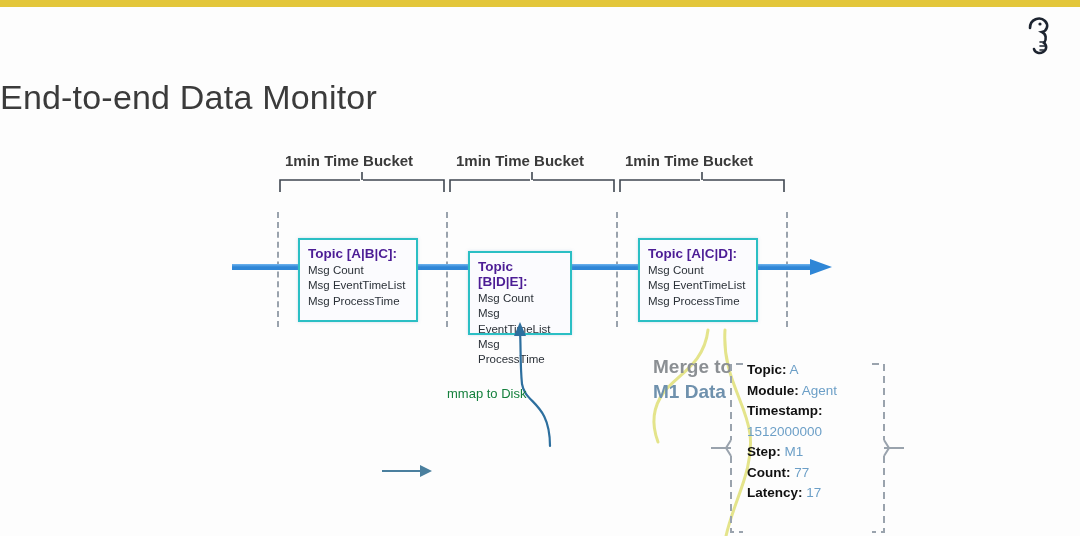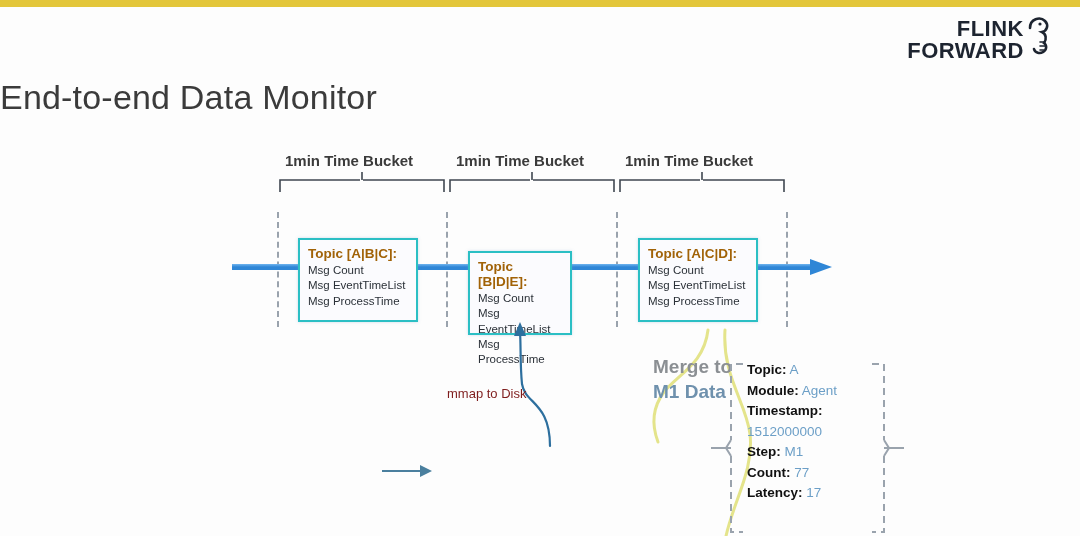--- a/index.html
+++ b/index.html
@@ -43,25 +43,25 @@
   
   .timeline{position:absolute;left:232px;top:263px;width:600px;height:8px;}
 
   
   .topic-box{
     position:absolute;box-sizing:border-box;
     border:2.5px solid #2bbfc4;background:#fbfbfe;
     padding:6px 8px 6px 8px;
     box-shadow:0 0 3px rgba(120,160,200,.35);
   }
-  .topic-title{font-size:13.5px;font-weight:bold;color:#a16207;margin-bottom:2px;}
+  .topic-title{font-size:13.5px;font-weight:bold;color:#4c1d95;margin-bottom:2px;}
   .topic-line{font-size:11.5px;color:#2b3138;line-height:1.33;}
 
   
-  .mmap-label{position:absolute;font-size:13px;color:#7f1d1d;white-space:nowrap;}
+  .mmap-label{position:absolute;font-size:13px;color:#15803d;white-space:nowrap;}
 
   
   .merge-label{position:absolute;font-size:19px;font-weight:bold;line-height:1.3;color:#8b8f93;}
   .merge-label .l2{color:#6f91ad;}
 
   
   .yellow-box{
     position:absolute;left:231px;top:449px;width:144px;height:44px;
     background:linear-gradient(#f6c31a,#efb70c);
     border-radius:5px;border:1px solid #e8ae00;
@@ -89,24 +89,20 @@
   svg{overflow:visible;}
 </style>
 </head>
 <body>
 
 <div id="slide">
 
   <div class="topbar"></div>
 
   <div class="logo">
-    <div class="logo-text">
-      <span class="logo-l1">FLINK</span>
-      <span class="logo-l2">FORWARD</span>
-    </div>
     <svg class="logo-squirrel" viewBox="0 0 34 48">
       <path d="M14 14 C14 5, 24 2, 29 7 C33 11, 31 17, 26 18 C30 20, 31 25, 28 29 C31 31, 31 36, 27 38 C24 40, 19 39, 18 35" fill="none" stroke="#1d2430" stroke-width="2.6" stroke-linecap="round"></path>
       <path d="M24 28 L29 28 M24 32 L29 32 M24 36 L28 36" stroke="#1d2430" stroke-width="1.6" stroke-linecap="round"></path>
       <circle cx="24" cy="10" r="1.6" fill="#1d2430"></circle>
     </svg>
   </div>
 
   <div class="title">End-to-end Data Monitor</div>
 
   <div class="bucket-label" style="left:285px;top:152px;">1min Time Bucket</div>

